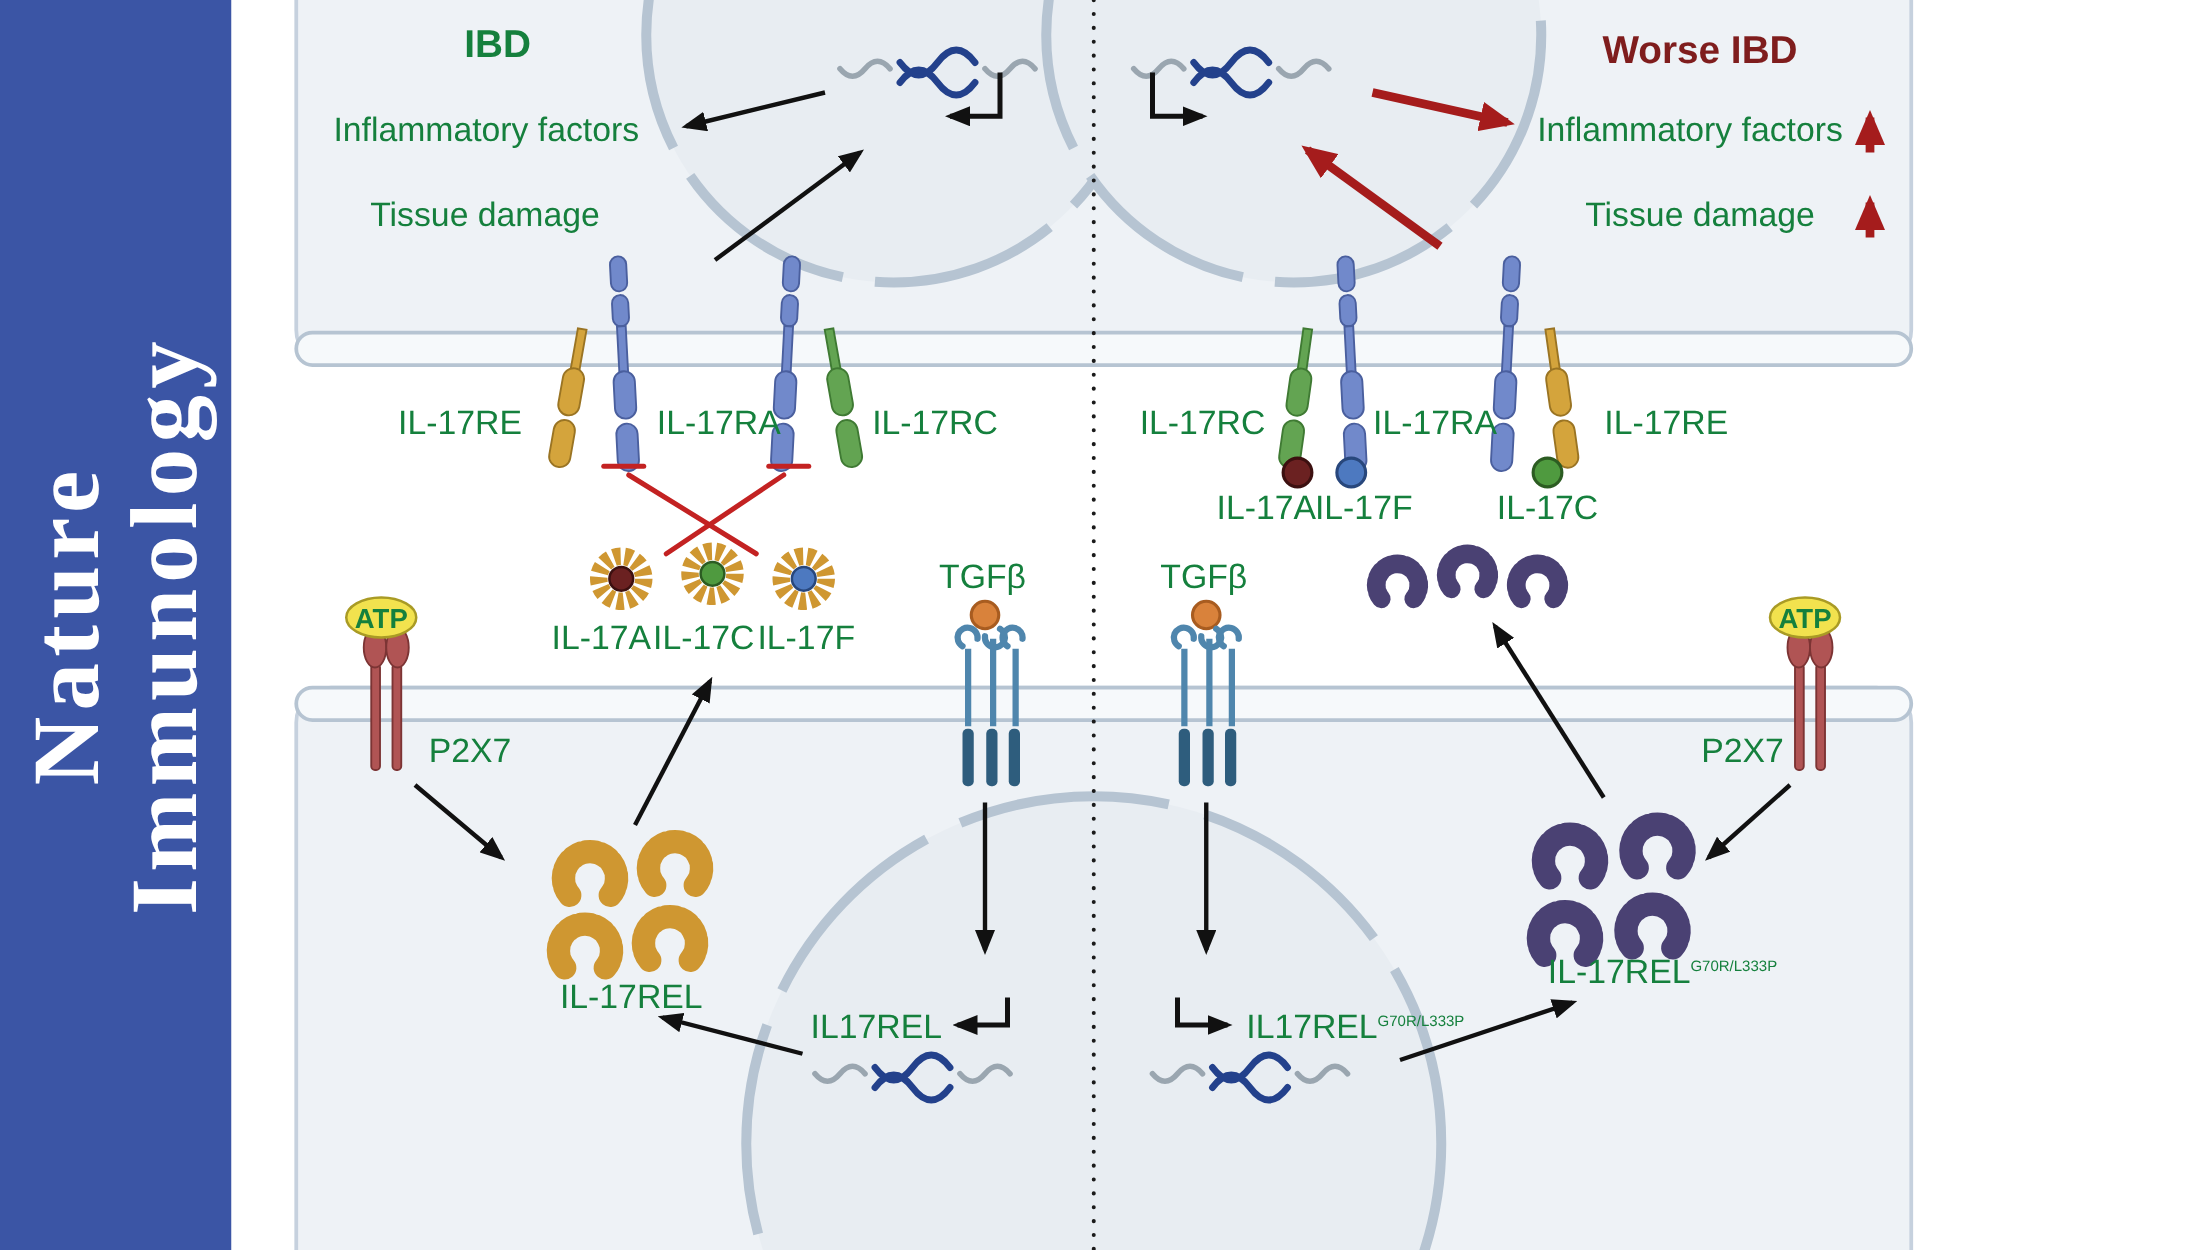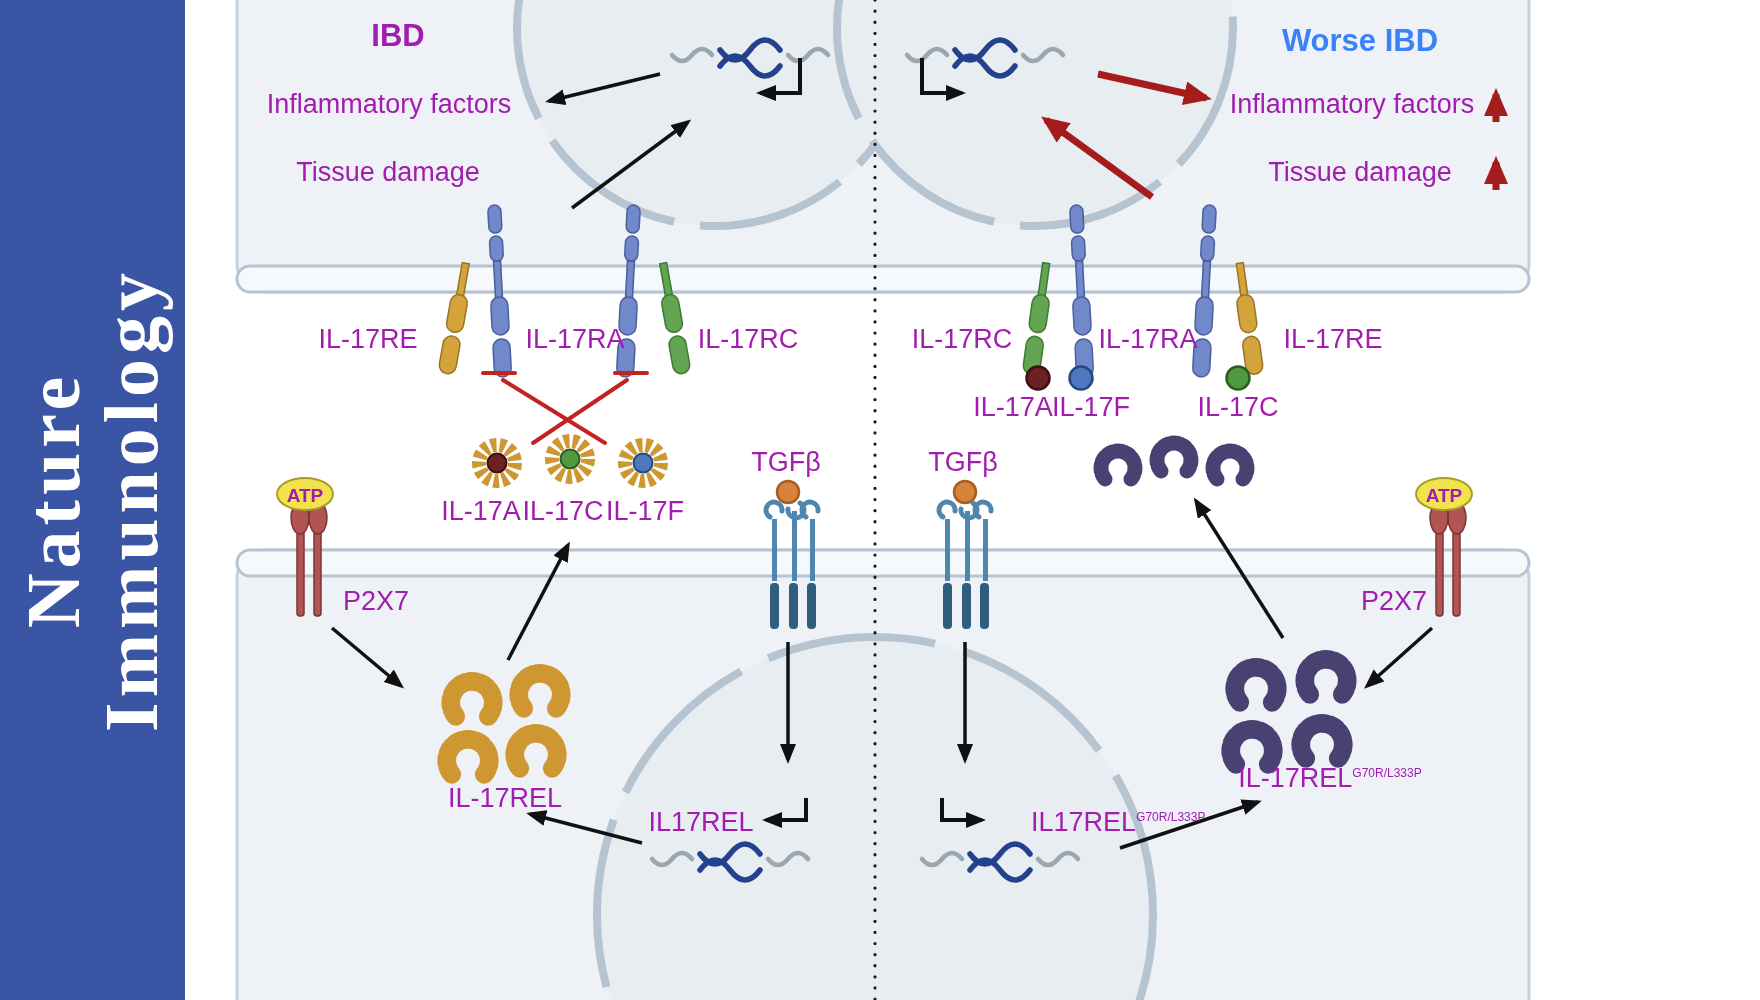--- a/index.html
+++ b/index.html
@@ -4,26 +4,26 @@
 <style>
   html,body{margin:0;padding:0;background:#ffffff;}
   .stage{position:relative;width:1760px;height:1000px;background:#ffffff;overflow:hidden;
          font-family:"Liberation Sans",sans-serif;}
   .sidebar{position:absolute;left:0;top:0;width:185px;height:1000px;background:#3b55a5;}
   .sidebar-text{position:absolute;left:50%;top:50%;transform:translate(-50%,-50%) rotate(-90deg);
          white-space:nowrap;text-align:center;color:#ffffff;
          font-family:"Liberation Serif",serif;font-weight:bold;font-size:76px;line-height:1.02;
          letter-spacing:5px;}
   svg.layer{position:absolute;left:0;top:0;}
-  .lbl{position:absolute;transform:translate(-50%,-50%);font-size:27px;color:#a21caf;
+  .lbl{position:absolute;transform:translate(-50%,-50%);font-size:27px;color:#15803d;
        white-space:nowrap;line-height:1;}
   .lbl.title{font-size:31px;font-weight:bold;}
-  .lbl.red{color:#3b82f6;}
+  .lbl.red{color:#7f1d1d;}
   .lbl.italic{}
-  .lbl.small{font-size:19px;font-weight:bold;}
+  .lbl.small{font-size:22px;font-weight:bold;}
   .lbl.leftalign{transform:translate(0,-50%);}
   .sup{font-size:12px;vertical-align:super;}
 </style>
 </head>
 <body>
 
 <div class="stage">
 
   <div class="sidebar">
     <div class="sidebar-text">
@@ -265,21 +265,21 @@
   <div class="lbl title red" style="left:1360px;top:40px;">Worse IBD</div>
   <div class="lbl" style="left:1352px;top:104px;">Inflammatory factors</div>
   <div class="lbl" style="left:1360px;top:172px;">Tissue damage</div>
   <div class="lbl" style="left:962px;top:339px;">IL-17RC</div>
   <div class="lbl" style="left:1148px;top:339px;">IL-17RA</div>
   <div class="lbl" style="left:1333px;top:339px;">IL-17RE</div>
   <div class="lbl" style="left:1013px;top:407px;">IL-17A</div>
   <div class="lbl" style="left:1091px;top:407px;">IL-17F</div>
   <div class="lbl" style="left:1238px;top:407px;">IL-17C</div>
   <div class="lbl" style="left:963px;top:462px;">TGFβ</div>
-  <div class="lbl italic leftalign" style="left:1031px;top:822px;">
+  <div class="lbl italic leftalign" style="left:997px;top:822px;">
     <span>IL17REL</span><span class="sup">G70R/L333P</span>
   </div>
   <div class="lbl" style="left:1330px;top:778px;">
     <span>IL-17REL</span><span class="sup">G70R/L333P</span>
   </div>
   <div class="lbl" style="left:1394px;top:601px;">P2X7</div>
   <div class="lbl small" style="left:1444px;top:495px;">ATP</div>
 
 </div>
 

